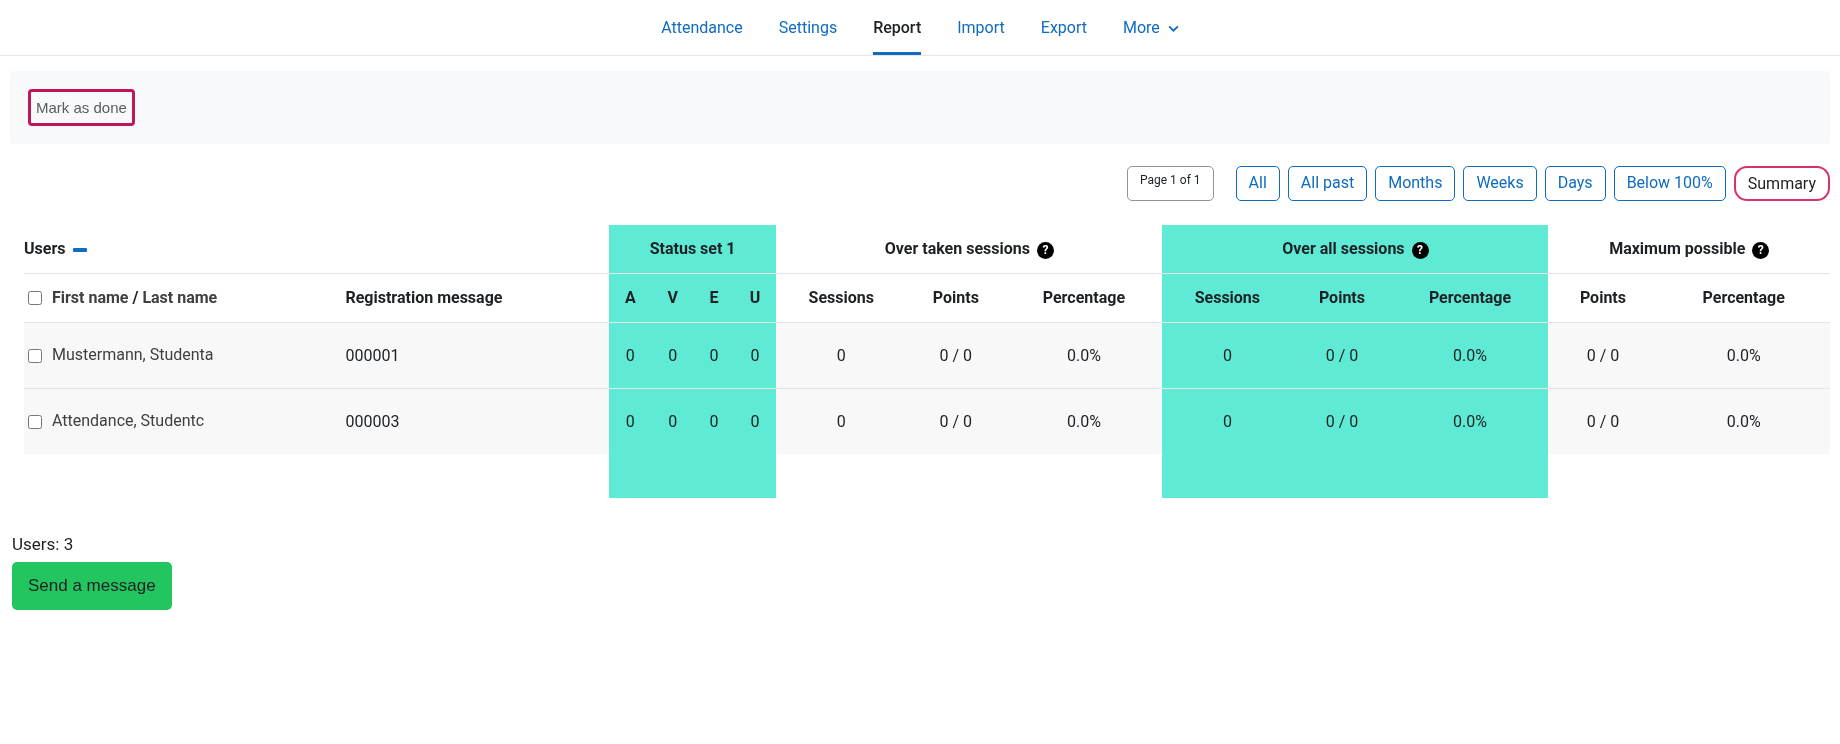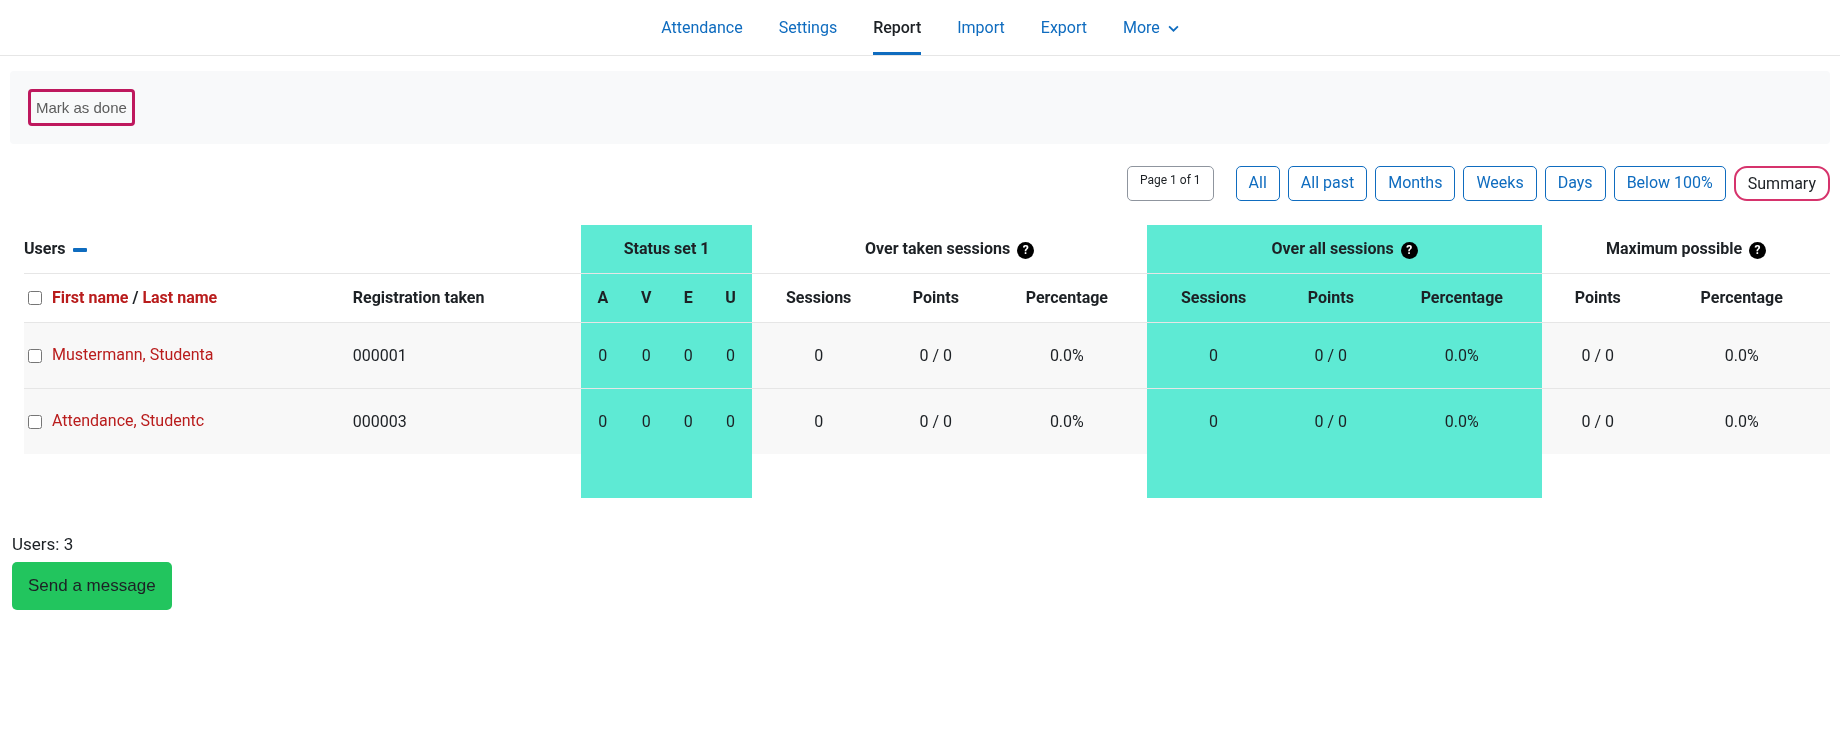--- a/index.html
+++ b/index.html
@@ -101,21 +101,21 @@
   table.report .sub th {
     padding:14px 8px;
     text-align:center;
   }
   table.report .sub th.left { text-align:left; padding-left:0;}
   table.report td {
     padding:22px 8px;
     text-align:center;
   }
   table.report td.left { text-align:left; padding-left:0;}
-  .link { color:#b91c1c; cursor:pointer; }
+  .link { color:#404040; cursor:pointer; }
   .users-label { font-weight:700; }
   .minus-icon {
     display:inline-block;
     width:14px; height:4px;
     background:#0f6cbf;
     vertical-align: middle;
     margin-left:4px;
     border-radius:1px;
   }
   .help-icon {
@@ -210,21 +210,21 @@
       <th colspan="2">
         <span>Maximum possible</span>
         <span class="help-icon">?</span>
       </th>
     </tr>
     <tr class="sub">
       <th class="left">
         <input type="checkbox" style="">
         <span class="link">First name</span><span> / </span><span class="link">Last name</span>
       </th>
-      <th class="left">Registration taken</th>
+      <th class="left">Registration message</th>
       <th class="shade">A</th>
       <th class="shade">V</th>
       <th class="shade">E</th>
       <th class="shade">U</th>
       <th>Sessions</th>
       <th>Points</th>
       <th>Percentage</th>
       <th class="shade">Sessions</th>
       <th class="shade">Points</th>
       <th class="shade">Percentage</th>

